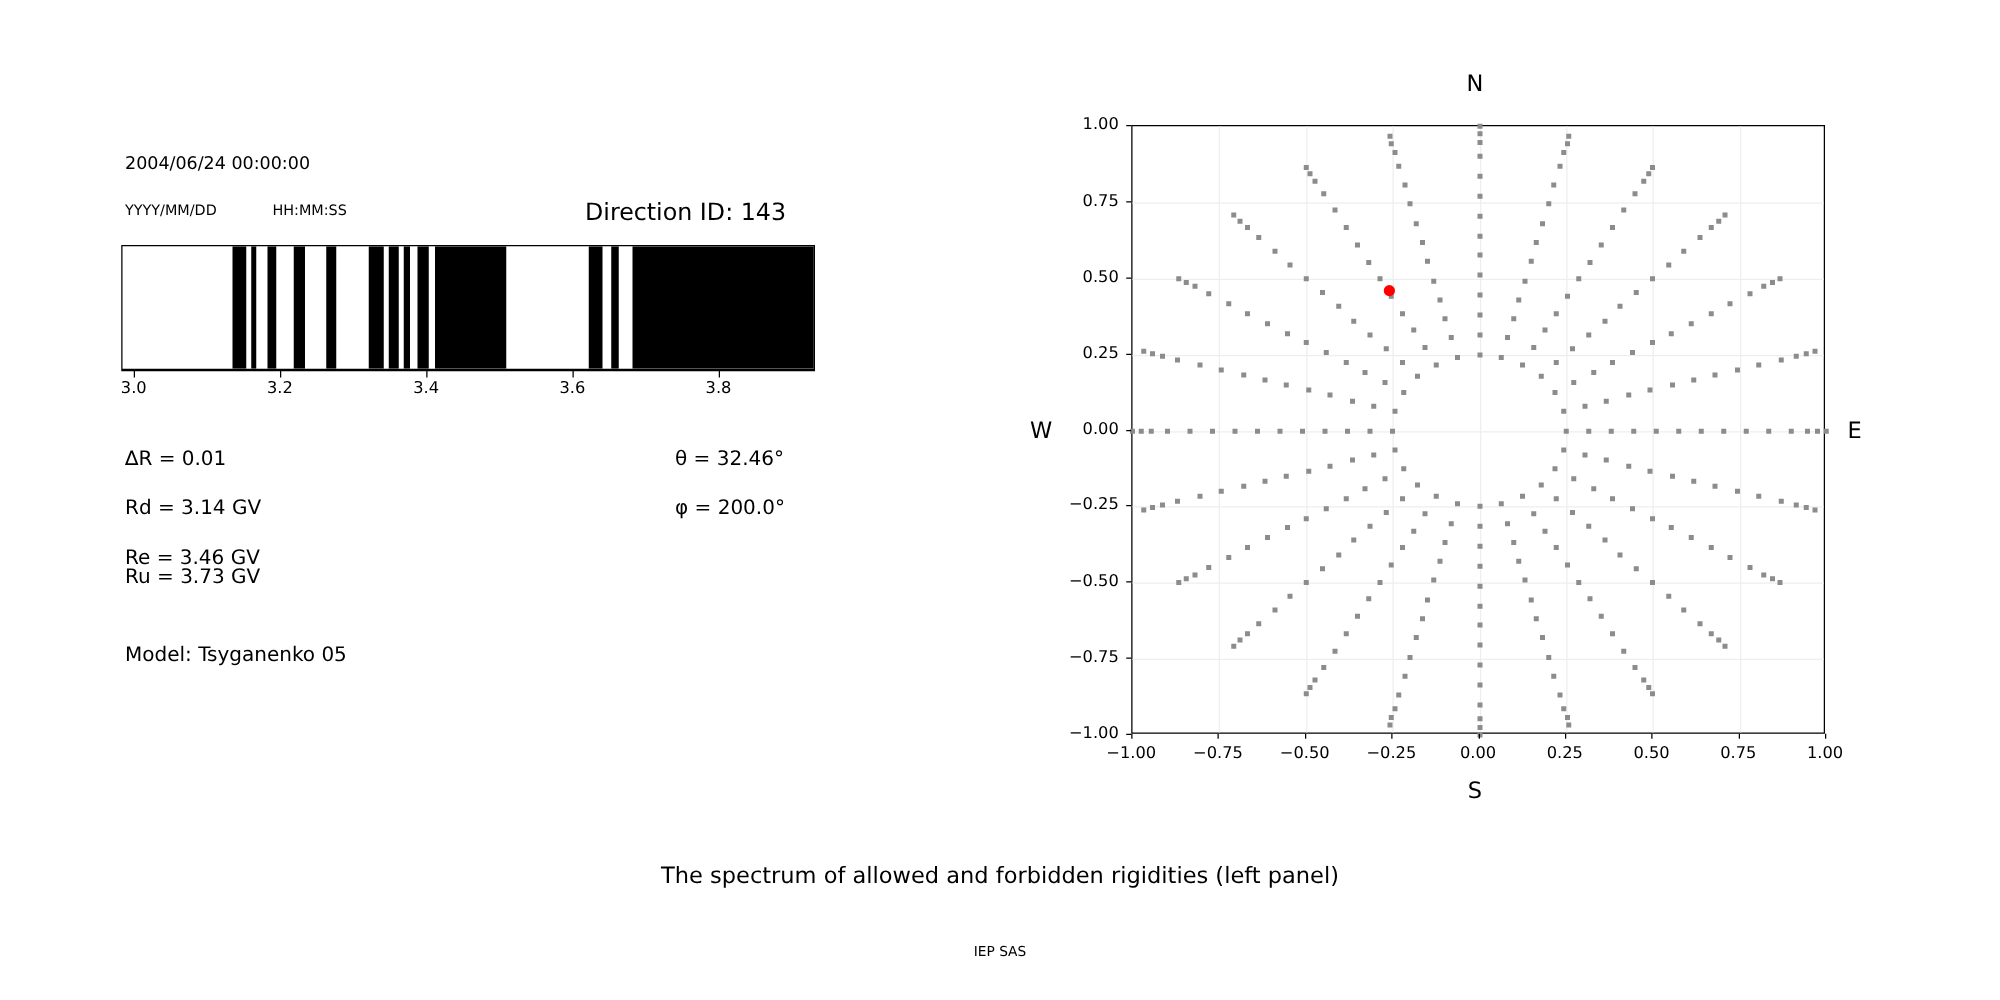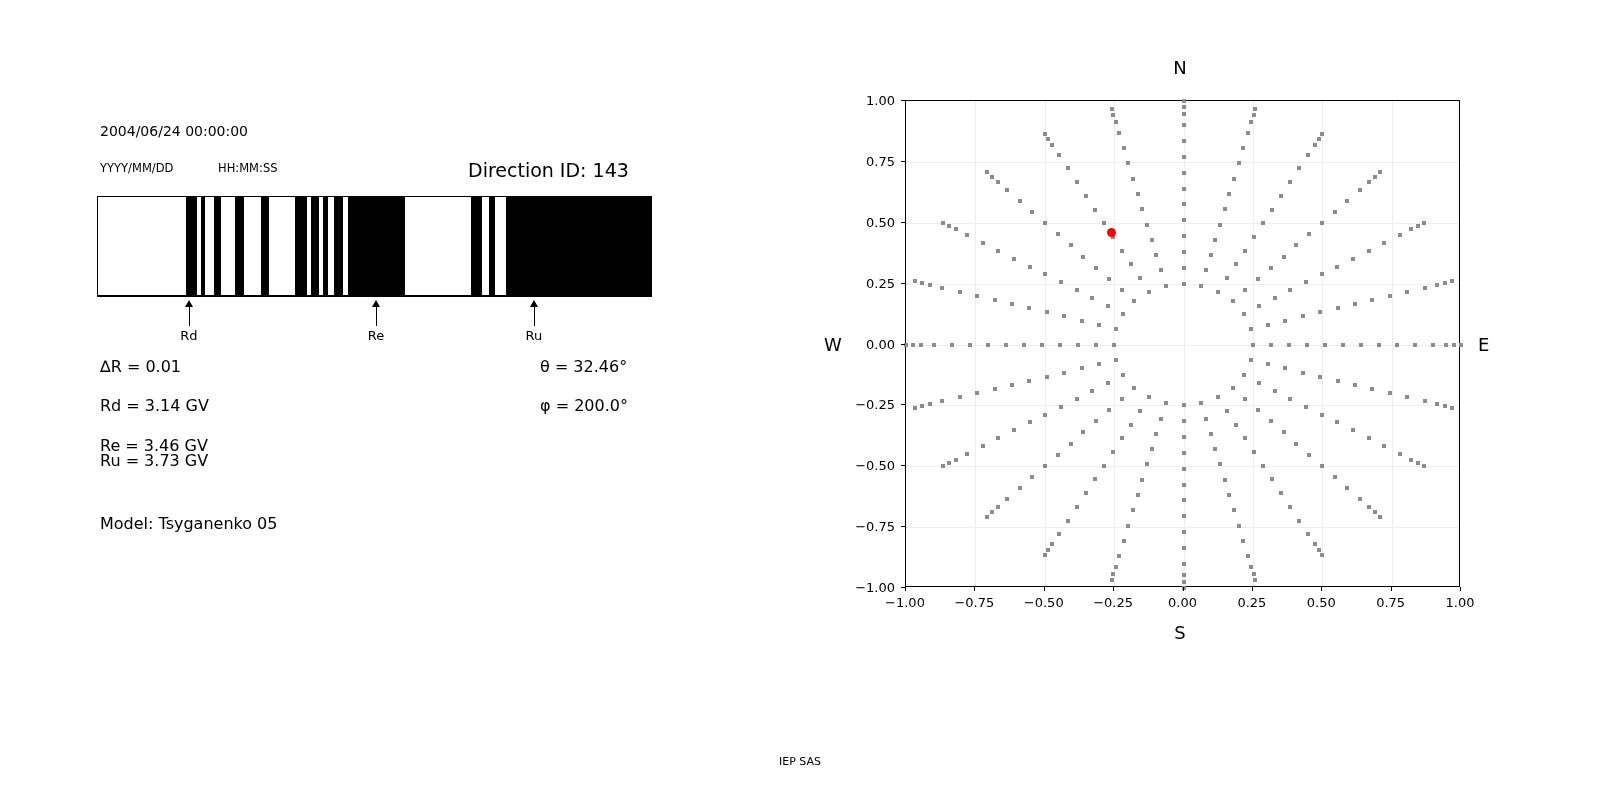--- a/index.html
+++ b/index.html
@@ -76,36 +76,31 @@
         <div class="band" style="left: 225.193px; width: 5.26288px;"></div>
         <div class="band" style="left: 235.719px; width: 9.35622px;"></div>
         <div class="band" style="left: 249.753px; width: 57.3069px;"></div>
         <div class="band" style="left: 372.554px; width: 11.6953px;"></div>
         <div class="band" style="left: 390.681px; width: 5.84764px;"></div>
         <div class="band" style="left: 407.639px; width: 147.361px;"></div>
       </div>
   </div>
 
   <div id="axisLine" class="abs"></div>
-  <div id="arrowDecor" class="abs" style="left:97px;top:296px;width:555px;height:60px;">
-      <div class="arrowWrap" style="left: 91.867px;">
-        <div class="arrowShaft"></div>
-        <div class="arrowHead"></div>
-        <div class="arrowLabel">Rd</div>
-      </div>
-      <div class="arrowWrap" style="left: 278.991px;">
-        <div class="arrowShaft"></div>
-        <div class="arrowHead"></div>
-        <div class="arrowLabel">Re</div>
-      </div>
-      <div class="arrowWrap" style="left: 436.878px;">
-        <div class="arrowShaft"></div>
-        <div class="arrowHead"></div>
-        <div class="arrowLabel">Ru</div>
-      </div>
+  <div id="axisDecor" class="abs" style="left:97px;top:296px;width:555px;height:60px;">
+      <div class="tickmark" style="left: 10px;"></div>
+      <div class="ticklabel" style="left: 10px;">3.0</div>
+      <div class="tickmark" style="left: 126.953px;"></div>
+      <div class="ticklabel" style="left: 126.953px;">3.2</div>
+      <div class="tickmark" style="left: 243.906px;"></div>
+      <div class="ticklabel" style="left: 243.906px;">3.4</div>
+      <div class="tickmark" style="left: 360.858px;"></div>
+      <div class="ticklabel" style="left: 360.858px;">3.6</div>
+      <div class="tickmark" style="left: 477.811px;"></div>
+      <div class="ticklabel" style="left: 477.811px;">3.8</div>
     </div>
 
   <div class="param" style="left:100px;top:357px;">∆R = 0.01</div>
   <div class="param" style="left:100px;top:396px;">Rd = 3.14 GV</div>
   <div class="param" style="left:100px;top:436px;">Re = 3.46 GV</div>
   <div class="param" style="left:100px;top:451px;">Ru = 3.73 GV</div>
   <div class="param" style="left:100px;top:514px;">Model: Tsyganenko 05</div>
   <div class="paramR" style="left:540px;top:357px;">θ = 32.46°</div>
   <div class="paramR" style="left:540px;top:396px;">φ = 200.0°</div>
 </div>
@@ -503,14 +498,15 @@
       <div class="xtick" style="left: 416.25px; top: 487px;"></div>
       <div class="xlab" style="left: 416.25px; top: 495px;">0.50</div>
       <div class="xtick" style="left: 485.625px; top: 487px;"></div>
       <div class="xlab" style="left: 485.625px; top: 495px;">0.75</div>
       <div class="xtick" style="left: 555px; top: 487px;"></div>
       <div class="xlab" style="left: 555px; top: 495px;">1.00</div>
     </div>
 </div>
 
 <div id="caption">
+  <div>The spectrum of allowed and forbidden rigidities (left panel)</div>
 </div>
 <div id="footer">IEP SAS</div>
 
 </body></html>

